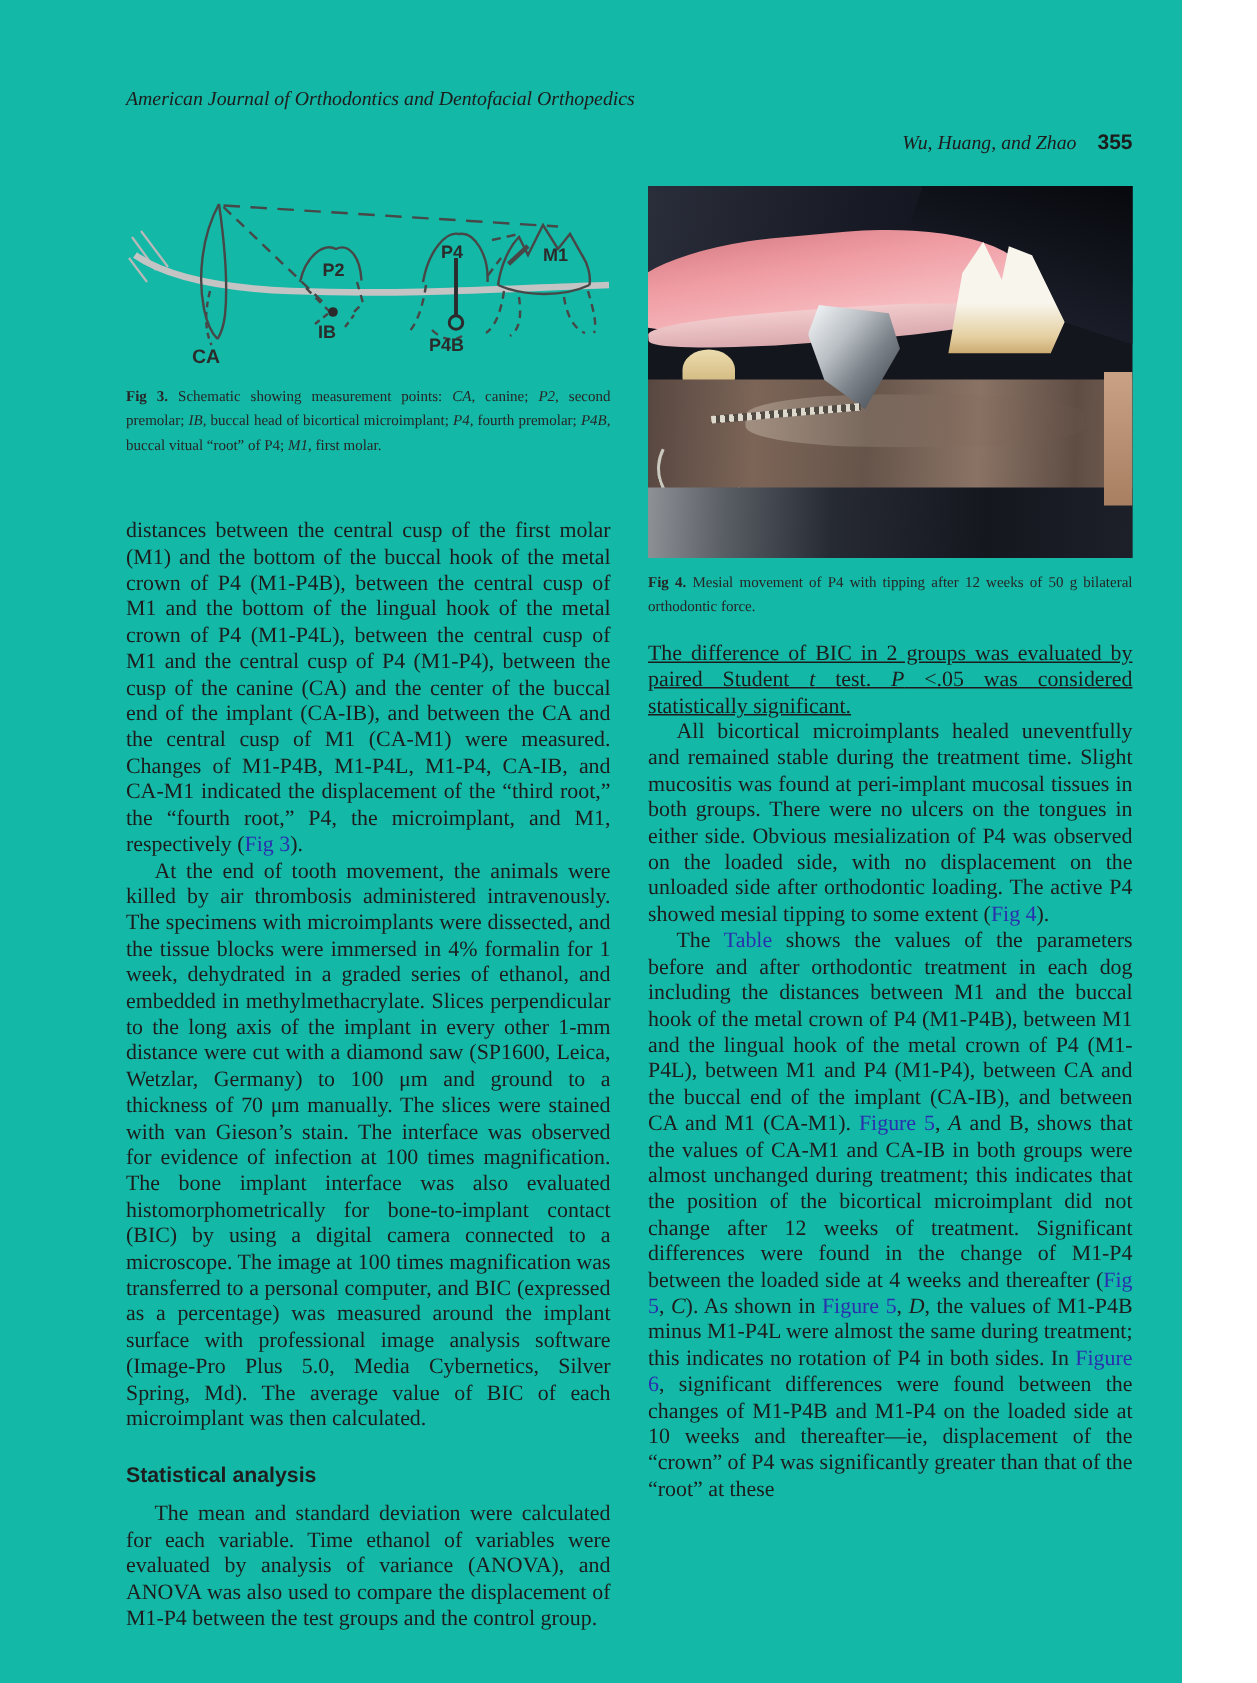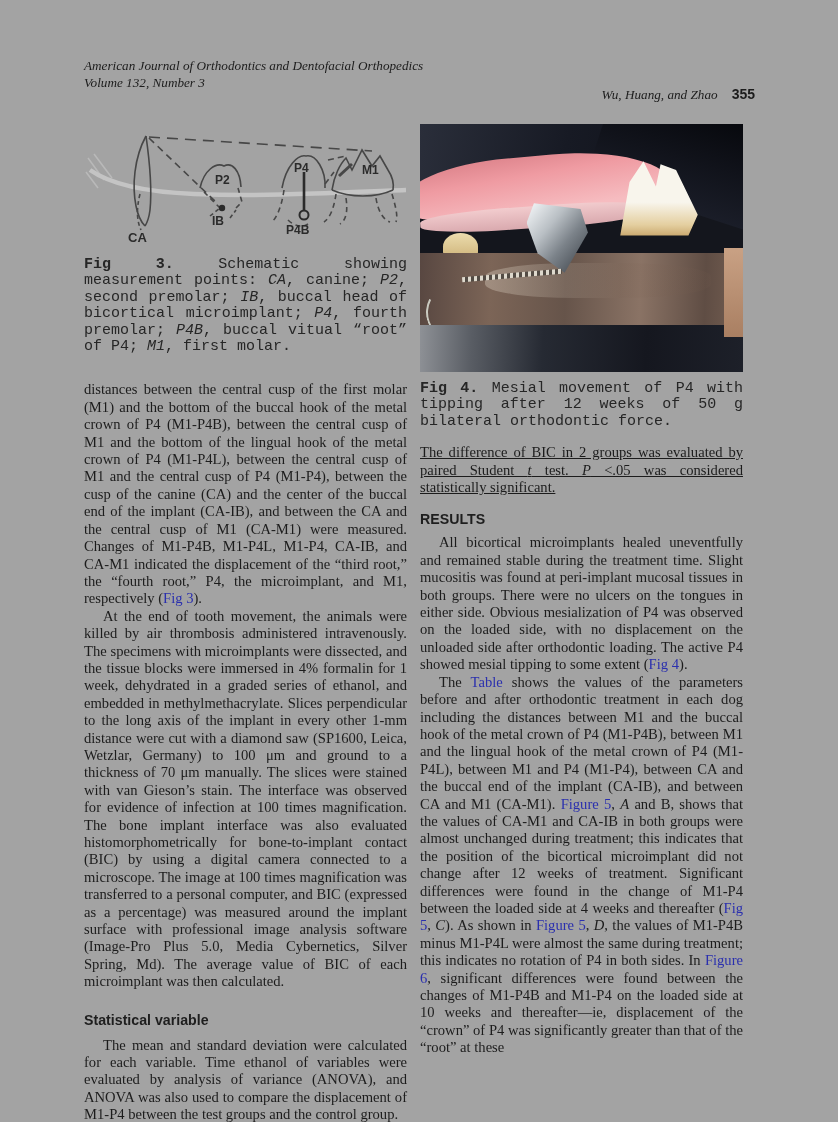--- a/index.html
+++ b/index.html
@@ -1,49 +1,49 @@
 <!DOCTYPE html>
 <html lang="en"><head>
 <meta charset="utf-8">
 <style>
   html,body{margin:0;padding:0;background:#ffffff;}
-  .page{position:relative;width:838px;height:1122px;background:#a3a3a3;overflow:hidden;
-        font-family:"Liberation Serif", serif;color:#1c1c1c;}
+  .page{position:relative;width:752px;height:1122px;background:#14b8a6;overflow:hidden;
+        font-family:"Liberation Serif", serif;color:#1c1c1c;padding-left:36px;}
 
   
   .pg-header{position:absolute;left:84px;top:58px;width:671px;display:flex;
              justify-content:space-between;align-items:flex-start;
              font-style:italic;font-size:13.2px;line-height:16.5px;}
   .hdr-right{white-space:nowrap;margin-top:28px;}
   .pgnum{font-style:normal;font-weight:bold;font-family:"Liberation Sans",sans-serif;
          font-size:14px;margin-left:14px;}
 
   
   .col{position:absolute;top:124px;width:323px;}
   .col-left{left:84px;}
-  .col-right{left:420px;}
+  .col-right{left:432px;}
 
   p.body{margin:0;font-size:14.6px;line-height:17.4px;text-align:justify;hyphens:auto;}
   p.indent{text-indent:19px;}
   .seg-link{color:#2a2fae;}
   .seg-i{font-style:italic;}
   .seg-b{font-weight:bold;}
 
-  .caption{margin:0;font-family:Liberation Mono, monospace;font-size:15px;
+  .caption{margin:0;font-family:Liberation Serif, serif;font-size:10px;
            line-height:16.4px;color:#262626;text-align:justify;}
 
   h3.subhead{margin:0;font-family:"Liberation Sans",sans-serif;font-weight:bold;
              font-size:14.2px;color:#1e1e1e;}
   #stat-heading{margin:21px 0 9px 0;}
   #results-heading{margin:15px 0 7px 0;}
 
   
   .fig3-wrap{width:323px;height:124px;}
   .fig3-caption{margin-top:9px;}
-  #left-p1{margin-top:26px;}
+  #left-p1{margin-top:40px;}
 
   
   .photo{position:relative;width:323px;height:248px;background:#14161d;overflow:hidden;}
   .photo div{position:absolute;}
   .ph-furtop{left:0;top:0;width:100%;height:27%;
      background:linear-gradient(100deg,#2a2e3a 0%,#171a24 45%,#0c0e15 100%);}
   .ph-furtop-streak{left:55%;top:-10%;width:60%;height:45%;transform:rotate(18deg);
      background:linear-gradient(#05060a,#1a1d28);}
   .ph-tongue{left:-6%;top:13%;width:84%;height:25%;transform:rotate(-5deg);
      border-radius:48% 52% 50% 50%/70% 80% 40% 40%;
@@ -78,21 +78,20 @@
   svg text{font-family:"Liberation Sans",sans-serif;font-weight:bold;fill:#2b2b2b;}
 </style>
 </head>
 <body>
 
 <div class="page">
 
   <div class="pg-header">
     <div class="hdr-left">
       <div>American Journal of Orthodontics and Dentofacial Orthopedics</div>
-      <div>Volume 132, Number 3</div>
     </div>
     <div class="hdr-right">
       <span>Wu, Huang, and Zhao</span><span class="pgnum">355</span>
     </div>
   </div>
 
   <div class="col col-left">
 
     <div class="fig3-wrap">
       <svg width="323" height="124" viewBox="0 0 323 124">
@@ -144,21 +143,21 @@
         <text x="202" y="110" font-size="12">P4B</text>
         <text x="278" y="50" font-size="12">M1</text>
       </svg>
     </div>
 
     <p class="caption fig3-caption"><span class="seg-b">Fig 3.</span><span> Schematic showing measurement points: </span><span class="seg-i">CA</span><span>, canine; </span><span class="seg-i">P2</span><span>, second premolar; </span><span class="seg-i">IB</span><span>, buccal head of bicortical microimplant; </span><span class="seg-i">P4</span><span>, fourth premolar; </span><span class="seg-i">P4B</span><span>, buccal vitual “root” of P4; </span><span class="seg-i">M1</span><span>, first molar.</span></p>
 
     <p id="left-p1" class="body"><span>distances between the central cusp of the first molar (M1) and the bottom of the buccal hook of the metal crown of P4 (M1-P4B), between the central cusp of M1 and the bottom of the lingual hook of the metal crown of P4 (M1-P4L), between the central cusp of M1 and the central cusp of P4 (M1-P4), between the cusp of the canine (CA) and the center of the buccal end of the implant (CA-IB), and between the CA and the central cusp of M1 (CA-M1) were measured. Changes of M1-P4B, M1-P4L, M1-P4, CA-IB, and CA-M1 indicated the displacement of the “third root,” the “fourth root,” P4, the microimplant, and M1, respectively (</span><span class="seg-link">Fig 3</span><span>).</span></p>
     <p class="body indent"><span>At the end of tooth movement, the animals were killed by air thrombosis administered intravenously. The specimens with microimplants were dissected, and the tissue blocks were immersed in 4% formalin for 1 week, dehydrated in a graded series of ethanol, and embedded in methylmethacrylate. Slices perpendicular to the long axis of the implant in every other 1-mm distance were cut with a diamond saw (SP1600, Leica, Wetzlar, Germany) to 100 μm and ground to a thickness of 70 μm manually. The slices were stained with van Gieson’s stain. The interface was observed for evidence of infection at 100 times magnification. The bone implant interface was also evaluated histomorphometrically for bone-to-implant contact (BIC) by using a digital camera connected to a microscope. The image at 100 times magnification was transferred to a personal computer, and BIC (expressed as a percentage) was measured around the implant surface with professional image analysis software (Image-Pro Plus 5.0, Media Cybernetics, Silver Spring, Md). The average value of BIC of each microimplant was then calculated.</span></p>
 
-    <h3 id="stat-heading" class="subhead">Statistical variable</h3>
+    <h3 id="stat-heading" class="subhead">Statistical analysis</h3>
     <p class="body indent"><span>The mean and standard deviation were calculated for each variable. Time ethanol of variables were evaluated by analysis of variance (ANOVA), and ANOVA was also used to compare the displacement of M1-P4 between the test groups and the control group.</span></p>
   </div>
 
   <div class="col col-right">
 
     <div class="photo">
       <div class="ph-furtop"></div>
       <div class="ph-furtop-streak"></div>
       <div class="ph-tongue"></div>
       <div class="ph-lip"></div>
@@ -170,18 +169,17 @@
       <div class="ph-spring"></div>
       <div class="ph-wire"></div>
       <div class="ph-bottom"></div>
       <div class="ph-skin"></div>
     </div>
 
     <p class="caption fig4-caption"><span class="seg-b">Fig 4.</span><span> Mesial movement of P4 with tipping after 12 weeks of 50 g bilateral orthodontic force.</span></p>
 
     <p id="right-p1" class="body"><span>The difference of BIC in 2 groups was evaluated by paired Student </span><span class="seg-i">t</span><span> test. </span><span class="seg-i">P</span><span> &lt;.05 was considered statistically significant.</span></p>
 
-    <h3 id="results-heading" class="subhead">RESULTS</h3>
     <p class="body indent"><span>All bicortical microimplants healed uneventfully and remained stable during the treatment time. Slight mucositis was found at peri-implant mucosal tissues in both groups. There were no ulcers on the tongues in either side. Obvious mesialization of P4 was observed on the loaded side, with no displacement on the unloaded side after orthodontic loading. The active P4 showed mesial tipping to some extent (</span><span class="seg-link">Fig 4</span><span>).</span></p>
     <p class="body indent"><span>The </span><span class="seg-link">Table</span><span> shows the values of the parameters before and after orthodontic treatment in each dog including the distances between M1 and the buccal hook of the metal crown of P4 (M1-P4B), between M1 and the lingual hook of the metal crown of P4 (M1-P4L), between M1 and P4 (M1-P4), between CA and the buccal end of the implant (CA-IB), and between CA and M1 (CA-M1). </span><span class="seg-link">Figure 5</span><span>, </span><span class="seg-i">A</span><span> and B, shows that the values of CA-M1 and CA-IB in both groups were almost unchanged during treatment; this indicates that the position of the bicortical microimplant did not change after 12 weeks of treatment. Significant differences were found in the change of M1-P4 between the loaded side at 4 weeks and thereafter (</span><span class="seg-link">Fig 5</span><span>, </span><span class="seg-i">C</span><span>). As shown in </span><span class="seg-link">Figure 5</span><span>, </span><span class="seg-i">D</span><span>, the values of M1-P4B minus M1-P4L were almost the same during treatment; this indicates no rotation of P4 in both sides. In </span><span class="seg-link">Figure 6</span><span>, significant differences were found between the changes of M1-P4B and M1-P4 on the loaded side at 10 weeks and thereafter—ie, displacement of the “crown” of P4 was significantly greater than that of the “root” at these</span></p>
   </div>
 
 </div>
 
 </body></html>

